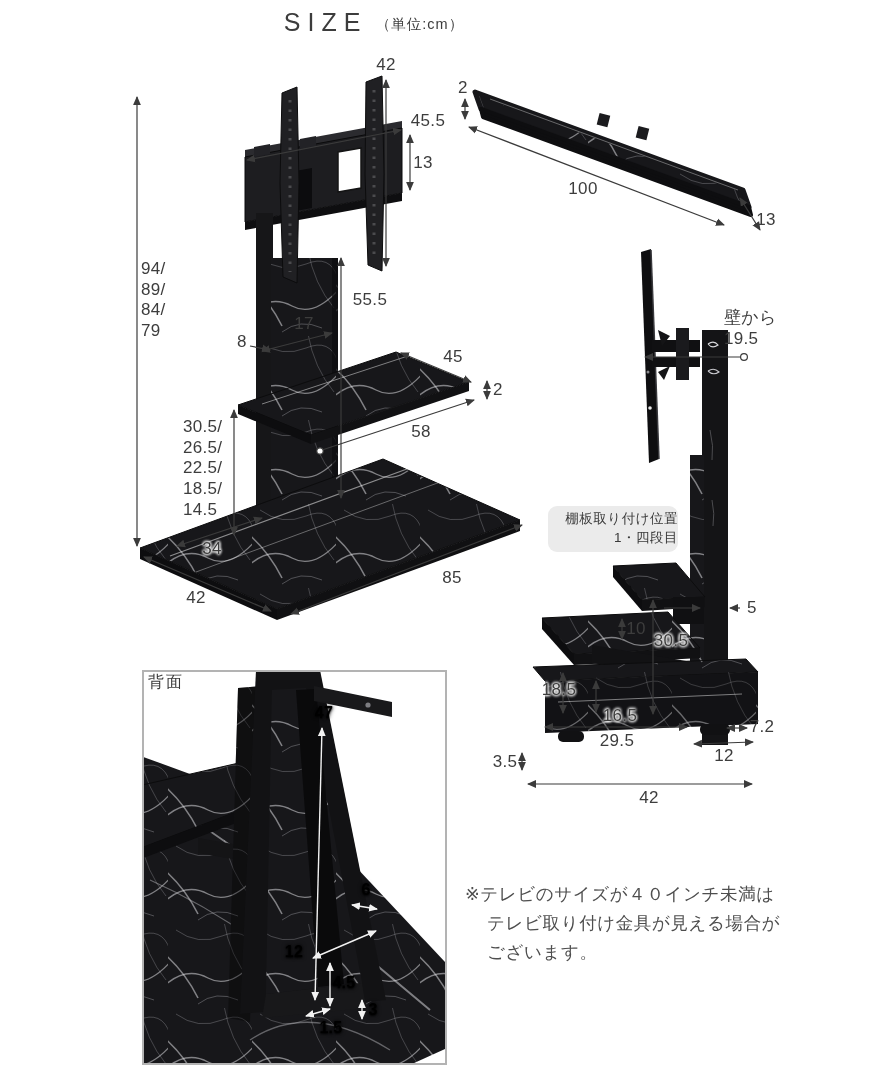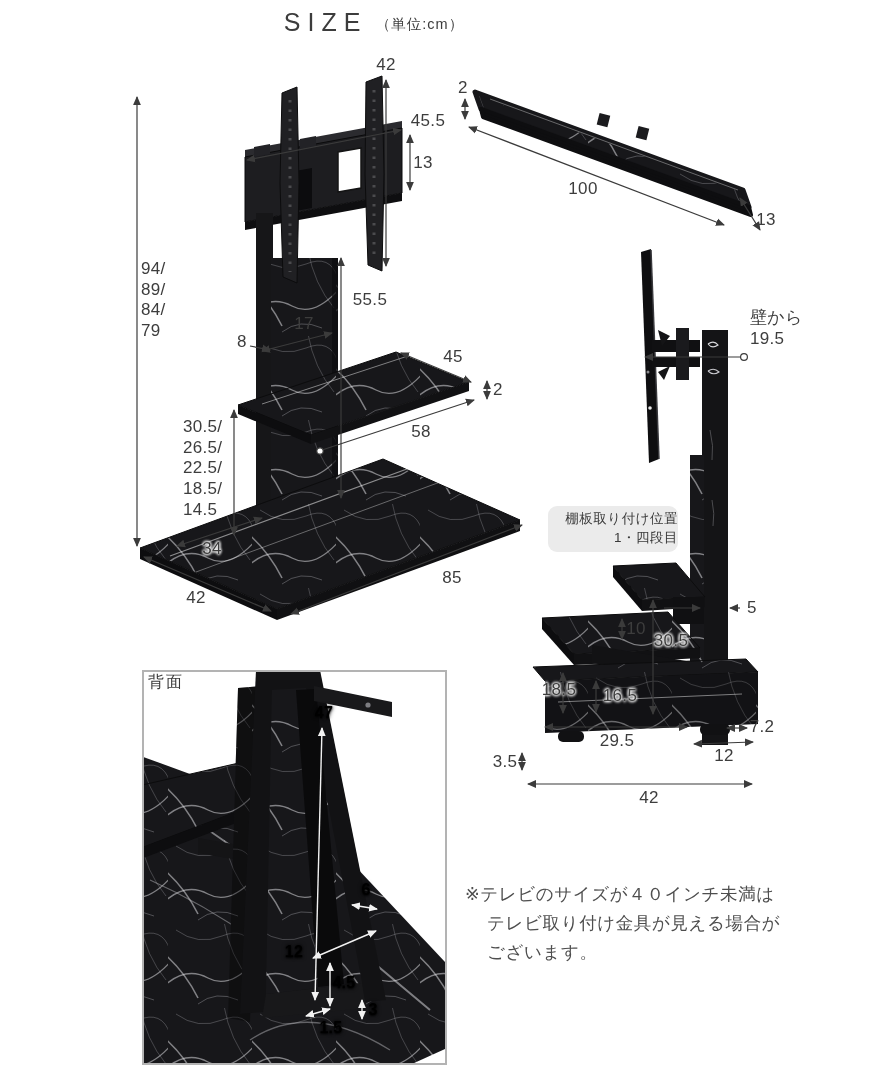--- a/index.html
+++ b/index.html
@@ -223,31 +223,31 @@
 18.5/
 14.5</div>
 <div class="dim halo" style="left:212px;top:549px">34</div>
 <div class="dim halo" style="left:452px;top:578px">85</div>
 <div class="dim" style="left:196px;top:598px">42</div>
 
 <div class="dim" style="left:463px;top:88px">2</div>
 <div class="dim" style="left:583px;top:189px">100</div>
 <div class="dim" style="left:766px;top:220px">13</div>
 
-<div class="dim stack" style="left:750px;top:308px">壁から
+<div class="dim stack" style="left:724px;top:308px">壁から
 19.5</div>
 <div class="note-box">
   <span>棚板取り付け位置</span>
   <span>1・四段目</span>
 </div>
 <div class="dim" style="left:752px;top:608px">5</div>
 <div class="dim" style="left:636px;top:629px">10</div>
 <div class="dim halo" style="left:671px;top:641px">30.5</div>
 <div class="dim halo" style="left:559px;top:690px">18.5</div>
-<div class="dim halo" style="left:620px;top:696px">16.5</div>
+<div class="dim halo" style="left:620px;top:716px">16.5</div>
 <div class="dim" style="left:762px;top:727px">7.2</div>
 <div class="dim halo" style="left:617px;top:741px">29.5</div>
 <div class="dim halo" style="left:724px;top:756px">12</div>
 <div class="dim" style="left:505px;top:762px">3.5</div>
 <div class="dim" style="left:649px;top:798px">42</div>
 
 <div class="backview-label">背面</div>
 <div class="dim wdim" style="left:324px;top:713px">47</div>
 <div class="dim wdim" style="left:366px;top:890px">6</div>
 <div class="dim wdim" style="left:294px;top:952px">12</div>

